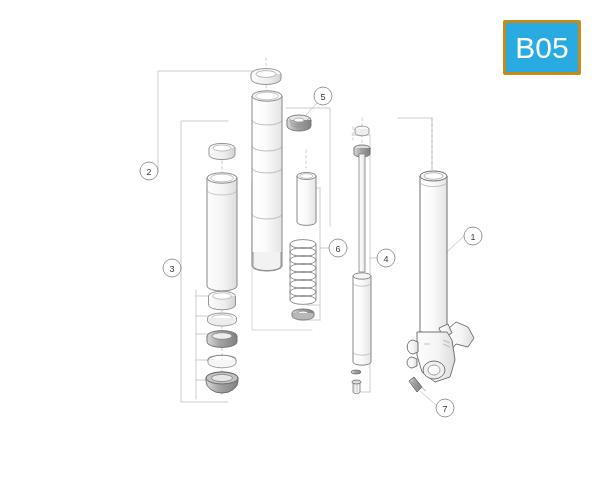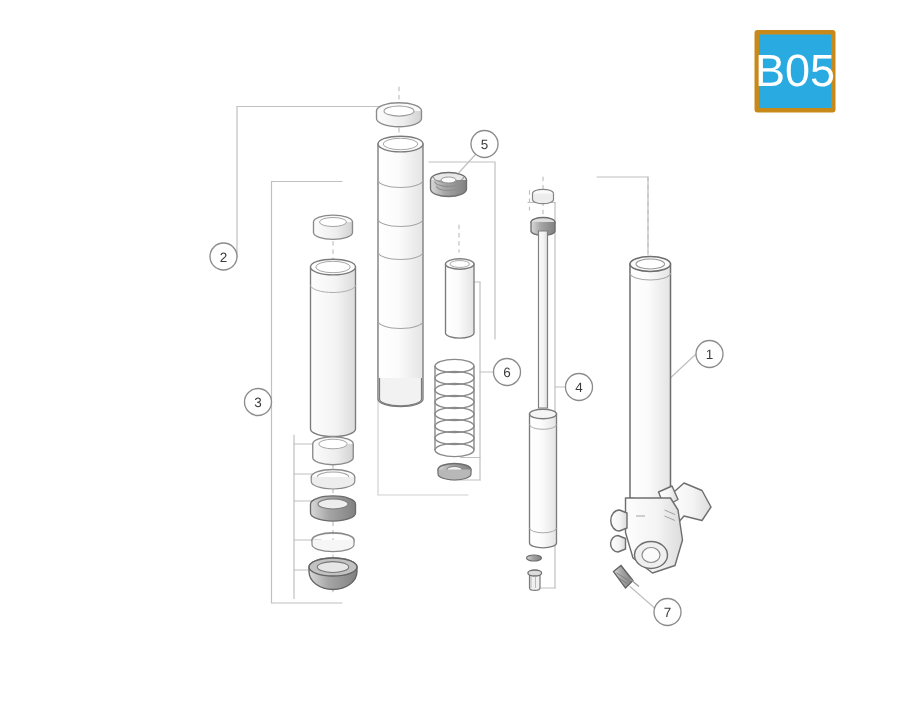--- a/index.html
+++ b/index.html
@@ -37,21 +37,21 @@
     pointer-events: none;
   }
   #badge {
     position: absolute;
     box-sizing: border-box;
     display: flex;
     align-items: center;
     justify-content: center;
     left: 503px;
     top: 20px;
-    width: 54px;
+    width: 78px;
     height: 55px;
     background: #29abe2;
     border: 3px solid #c8891b;
     border-radius: 2px;
   }
   #badge-label {
     color: #ffffff;
     font-family: "Liberation Sans", sans-serif;
     font-size: 30px;
     line-height: 1;

